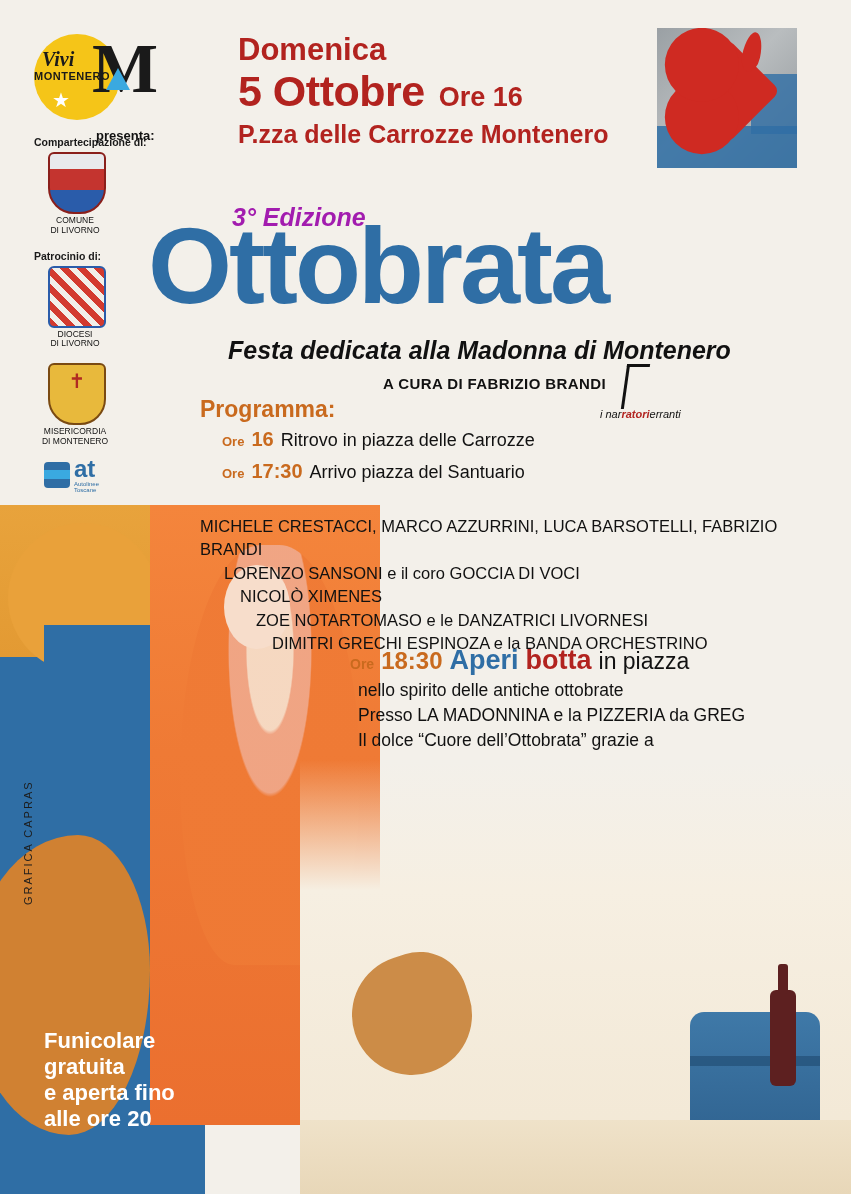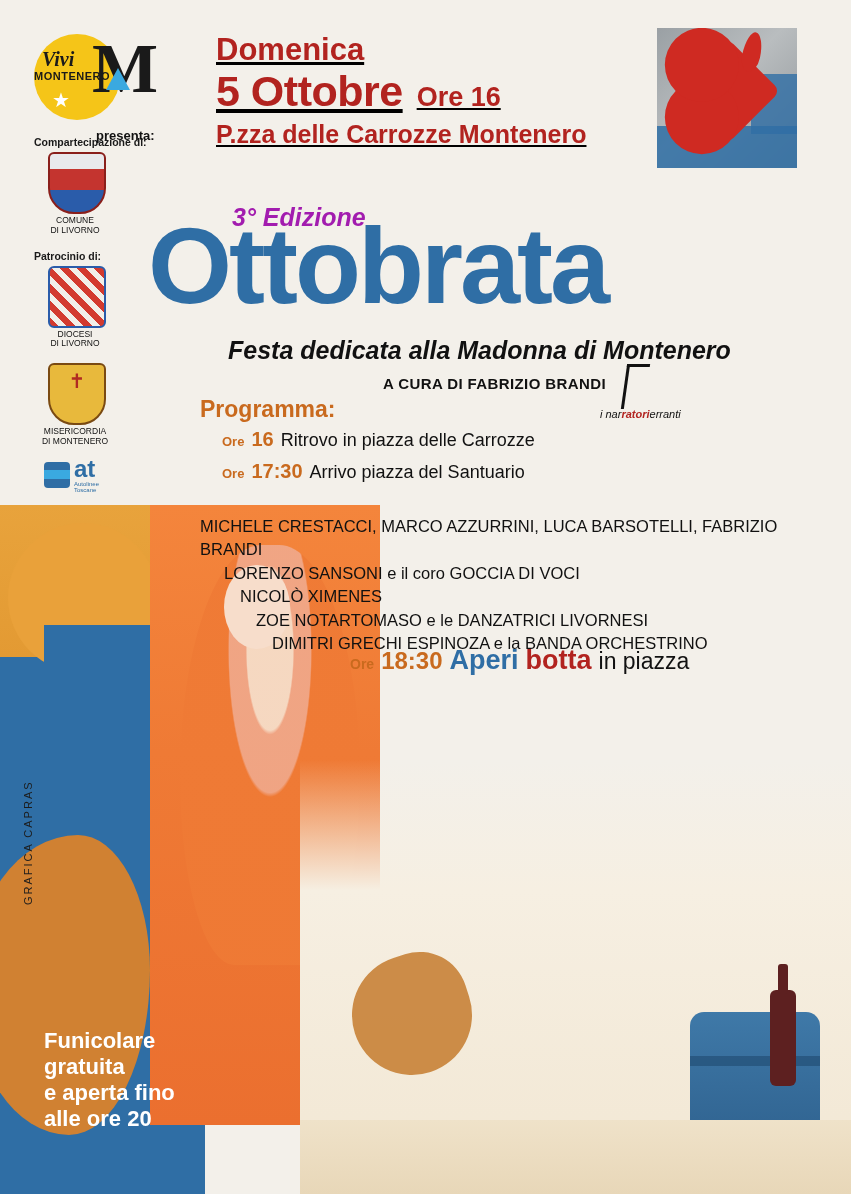--- a/index.html
+++ b/index.html
@@ -167,21 +167,21 @@
     border-radius:50% 50% 50% 50%/60% 60% 40% 40%;transform:rotate(12deg);
   }
   .heart-art .blue{
     position:absolute;left:0;bottom:0;width:100%;height:42px;background:#2f6ea5;opacity:.85;
   }
   .heart-art .blue2{
     position:absolute;right:0;top:46px;width:46px;height:60px;background:#2f6ea5;opacity:.8;
   }
 
   
-  .hdr{position:absolute;left:216px;top:34px;width:430px;text-decoration:underline;}
+  .hdr{position:absolute;left:238px;top:34px;width:430px;}
   .hdr .l1{font-size:31px;font-weight:bold;color:#b2231f;line-height:1.05;}
   .hdr .l2{display:flex;align-items:baseline;gap:14px;}
   .hdr .date{font-size:43px;font-weight:bold;color:#b2231f;letter-spacing:-.5px;}
   .hdr .ore{font-size:27px;font-weight:bold;color:#b2231f;}
   .hdr .l3{font-size:25px;font-weight:bold;color:#b2231f;margin-top:4px;}
 
   .edizione{
     position:absolute;left:232px;top:180px;font-size:25px;font-weight:bold;font-style:italic;color:#a21caf;margin-top:23px;
   }
   .title{
@@ -362,20 +362,25 @@
     <div class="n5">DIMITRI GRECHI ESPINOZA e la BANDA ORCHESTRINO</div>
   </div>
 
   <div class="aperi">
     <span class="ore">Ore</span>
     <span class="hh">18:30</span>
     <span class="ap1">Aperi</span>
       <span class="ap2">botta</span>
     <span class="tail">in piazza</span>
   </div>
+  <div class="ape-lines">
+    <div>nello spirito delle antiche ottobrate</div>
+    <div>Presso LA MADONNINA e la PIZZERIA da GREG</div>
+    <div>Il dolce “Cuore dell’Ottobrata” grazie a</div>
+  </div>
 
 
   <div class="grafica">GRAFICA CAPRAS</div>
   <div class="funicolare" style="white-space:pre-line">Funicolare
 gratuita
 e aperta fino
 alle ore 20</div>
 
 </div>
 

